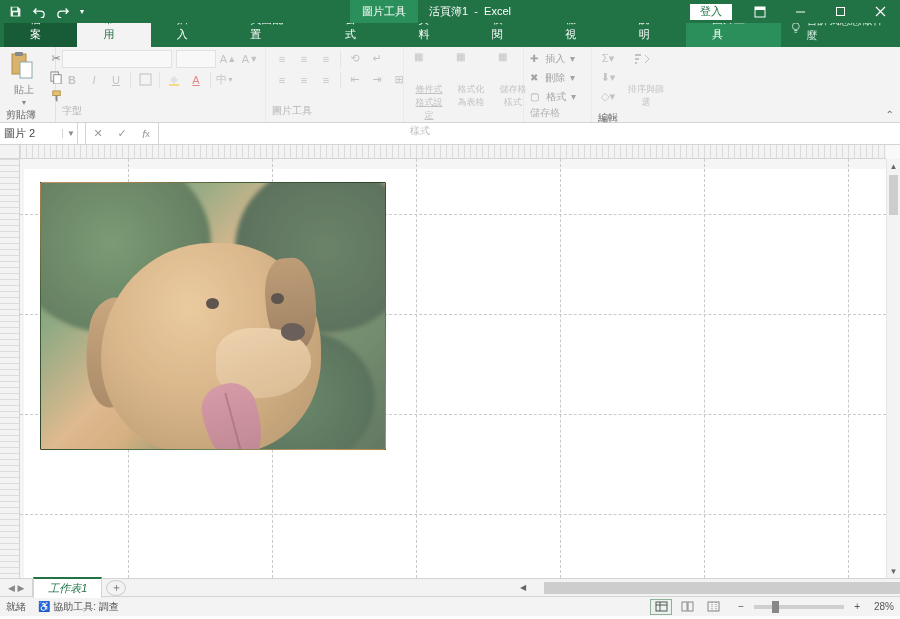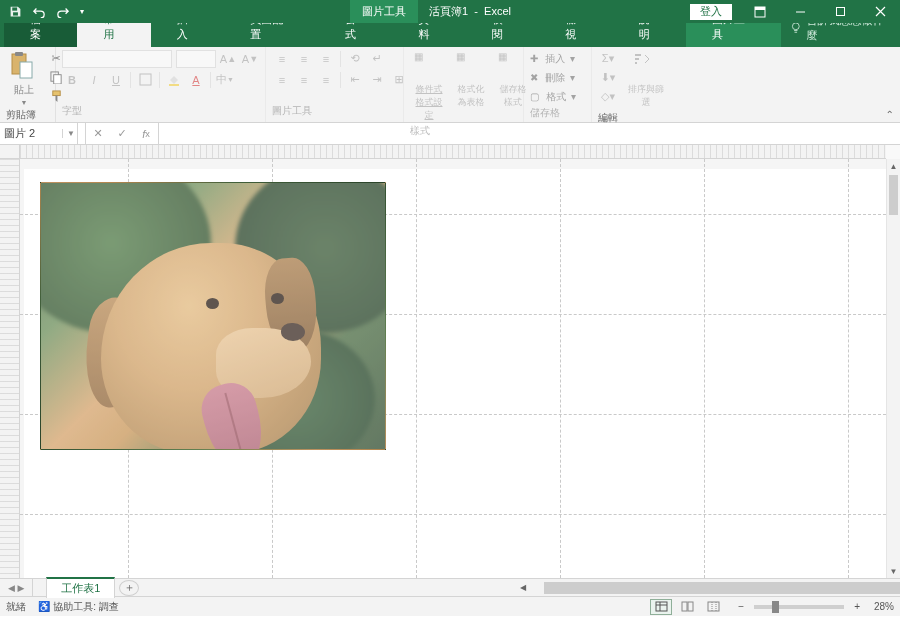--- a/index.html
+++ b/index.html
@@ -70,21 +70,21 @@
 .foliage { position:absolute; border-radius:50%; filter:blur(2px); }
 .overlay-wash { position:absolute; inset:0; background:rgba(255,255,255,0.25); }
 
 .v-scroll { position:absolute; right:0; top:14px; bottom:0; width:14px; background:#f3f3f3; border-left:1px solid #e5e5e5; }
 .v-thumb { position:absolute; left:2px; right:2px; top:16px; height:40px; background:#cdcdcd; border-radius:0; }
 .scroll-arrow { position:absolute; left:0; right:0; height:14px; display:flex; align-items:center; justify-content:center; font-size:8px; color:#666; cursor:pointer; }
 
 
 .sheet-tabs-row { height:18px; background:#f3f3f3; border-top:1px solid #d4d4d4; display:flex; align-items:center; position:relative; }
 .sheet-nav { display:flex; align-items:center; gap:6px; padding:0 8px; color:#888; font-size:9px; border-right:1px solid #d4d4d4; height:100%; }
-.sheet-tab { padding:2px 14px; background:#fff; border:1px solid #d4d4d4; border-bottom:none; font-size:11px; color:#217346; margin-left:13px; cursor:pointer; border-top:2px solid #217346; }
+.sheet-tab { padding:2px 14px; background:#fff; border:1px solid #d4d4d4; border-bottom:none; font-size:11px; color:#217346; margin-left:0; cursor:pointer; border-top:2px solid #217346;font-style:italic; }
 .new-sheet { width:20px; height:16px; display:flex; align-items:center; justify-content:center; margin-left:4px; cursor:pointer; border:1px solid #cfcfcf; border-radius:50%; font-size:11px; color:#666; }
 .h-scroll { position:absolute; right:14px; top:2px; bottom:2px; width:370px; background:#f3f3f3; display:flex; align-items:center; }
 .h-track { flex:1; height:12px; background:#ededed; position:relative; margin:0 14px; }
 .h-thumb { position:absolute; left:0; top:0; bottom:0; width:360px; background:#cdcdcd; }
 
 
 .statusbar { height:20px; background:#f3f3f3; border-top:1px solid #d4d4d4; display:flex; align-items:center; font-size:10px; color:#555; padding:0 6px; justify-content:space-between; }
 .status-left { display:flex; align-items:center; gap:12px; }
 .status-right { display:flex; align-items:center; gap:4px; }
 .view-btn { width:22px; height:16px; display:flex; align-items:center; justify-content:center; border:1px solid transparent; cursor:pointer; }

